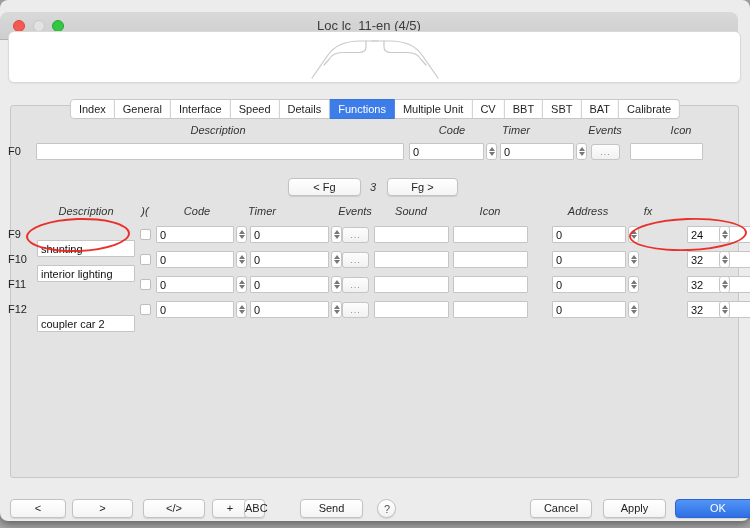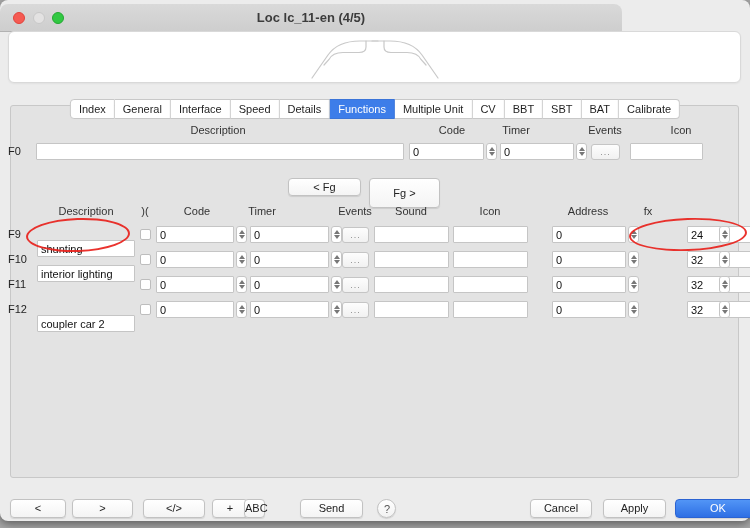--- a/index.html
+++ b/index.html
@@ -8,25 +8,24 @@
     background:#a8a8a8;
     font-family:"Liberation Sans",sans-serif;
   }
   .window{
     position:absolute;left:0;top:0;width:750px;height:521px;
     background:#ececec;border-radius:8px;
     box-shadow:0 3px 10px rgba(0,0,0,.45);
   }
   
   .titlebar{
-    position:absolute;left:0;top:4px;width:622px;height:28px;
+    position:absolute;left:0;top:12px;width:738px;height:28px;
     background:linear-gradient(#d9d9d9,#cecece);
     border-bottom:1px solid #b2b2b2;border-radius:8px 8px 0 0;
     box-sizing:border-box;
-    font-weight:bold;
   }
   .title{
     position:absolute;left:0;right:0;top:0;height:28px;line-height:28px;
     text-align:center;font-size:13px;color:#3c3c3c;
   }
   .tl{position:absolute;top:8px;width:12px;height:12px;border-radius:50%;box-sizing:border-box;}
   .tl-close{left:13px;background:#f55a52;border:1px solid #e0443c;}
   .tl-min{left:33px;background:#e3e2e2;border:1px solid #c8c8c8;}
   .tl-zoom{left:52px;background:#31c842;border:1px solid #24a832;}
 
@@ -53,21 +52,21 @@
   .tab.selected{background:#3d7de9;border-color:#3a74d8;color:#fff;}
 
   
   .panel{
     position:absolute;left:10px;top:105px;width:729px;height:373px;
     background:#e3e3e3;border:1px solid #c8c8c8;border-radius:3px;box-sizing:border-box;
   }
 
   .hdr{
     position:absolute;font-size:11px;color:#333;transform:translateX(-50%);
-    white-space:nowrap;z-index:2;
+    white-space:nowrap;z-index:2;font-style:italic;
   }
   .ti{
     position:absolute;height:17px;box-sizing:border-box;background:#fff;
     border:1px solid #c5c5c5;border-radius:1px;font-size:11px;
     font-family:inherit;padding:0 3px;color:#111;outline:none;z-index:2;
   }
   .rlabel{position:absolute;font-size:11px;color:#222;text-align:left;line-height:17px;z-index:2;}
   .stepper{
     position:absolute;width:11px;height:17px;box-sizing:border-box;background:#fff;
     border:1px solid #c5c5c5;border-radius:3px;z-index:2;
@@ -178,21 +177,21 @@
   <input class="ti" style="left: 500px; top: 143px; width: 74px;" value="0">
   <span class="stepper" style="left:576px;top:143px">
       <i class="up"></i>
       <i class="dn"></i>
     </span>
   <button class="dots" style="left:591px;top:144px;width:29px">...</button>
   <input class="ti" style="left: 630px; top: 143px; width: 73px;" value="">
 
   <button class="btn" style="left:288px;top:178px;width:73px;height:18px">&lt; Fg</button>
   <div class="hdr" style="left:373px;top:181px">3</div>
-  <button class="btn" style="left:369px;top:178px;width:71px;height:30px">Fg &gt;</button>
+  <button class="btn" style="left:387px;top:178px;width:71px;height:18px">Fg &gt;</button>
 
   <div class="hdr" style="left:86px;top:205px">Description</div>
   <div class="hdr" style="left:145px;top:205px">)(</div>
   <div class="hdr" style="left:197px;top:205px">Code</div>
   <div class="hdr" style="left:262px;top:205px">Timer</div>
   <div class="hdr" style="left:355px;top:205px">Events</div>
   <div class="hdr" style="left:411px;top:205px">Sound</div>
   <div class="hdr" style="left:490px;top:205px">Icon</div>
   <div class="hdr" style="left:588px;top:205px">Address</div>
   <div class="hdr" style="left:648px;top:205px">fx</div>

